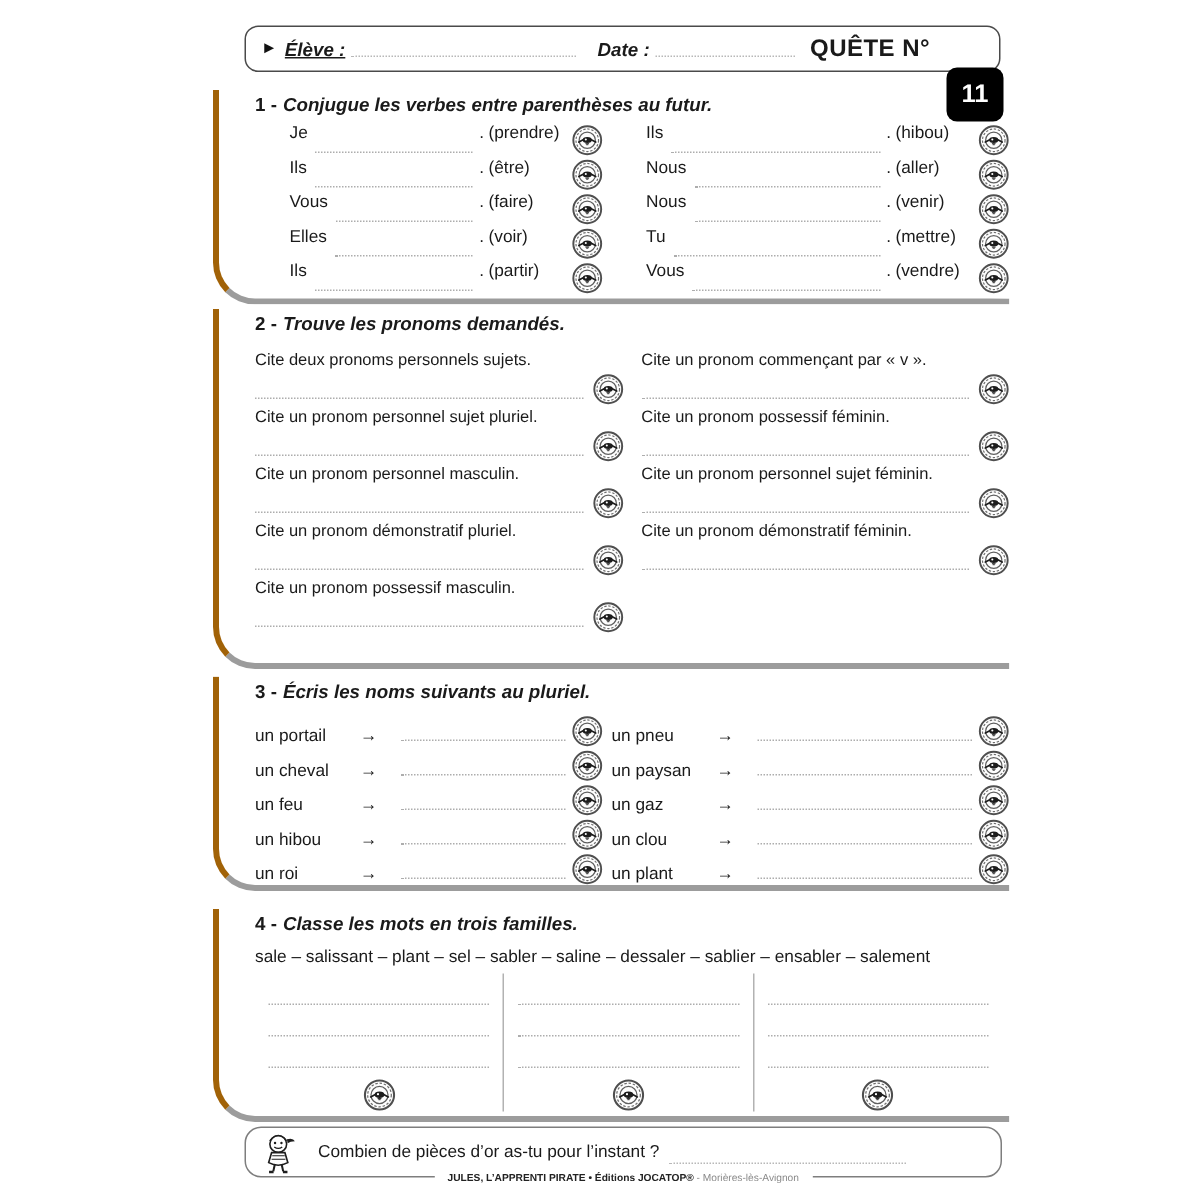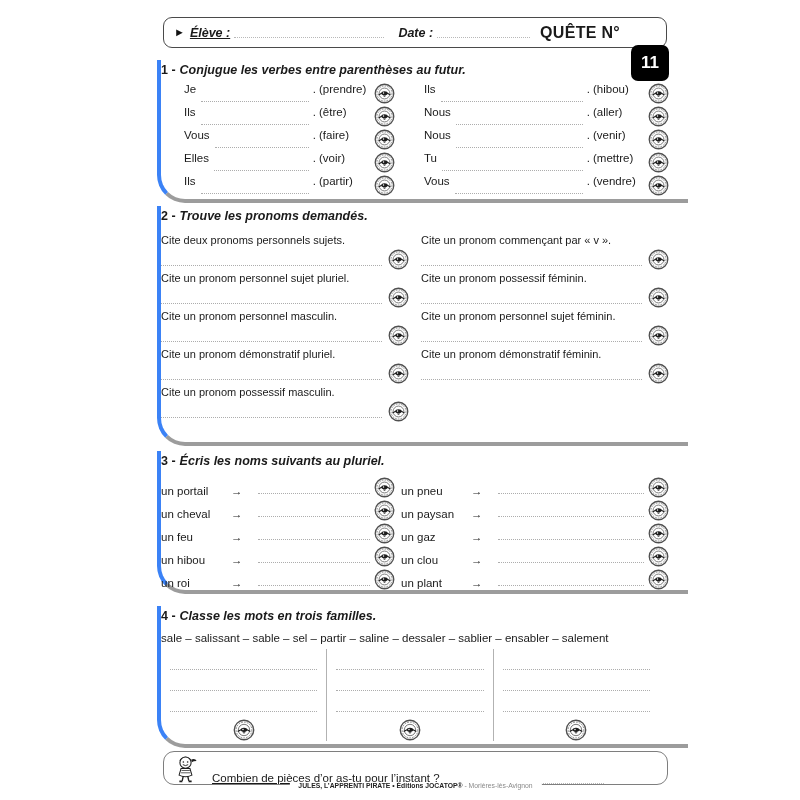--- a/index.html
+++ b/index.html
@@ -23,23 +23,23 @@
   .dots-date  { width:104px; margin:0 10px 0 4px; }
   .quest-label { font-weight:bold; font-size:16px; letter-spacing:.3px; margin-left:auto; white-space:nowrap; }
   .quest-badge {
     position:absolute; right:-3px; top:-3.5px; width:38px; height:36px;
     background:#000; border-radius:7px; color:#fff; font-weight:bold; font-size:17px;
     display:flex; align-items:center; justify-content:center;margin-top:30px;
   }
 
   
   .section {
-    position:absolute; left:157px; width:531px;
-    border-left:4px solid #3b82f6; border-bottom:4px solid #9c9c9c;
-    border-bottom-left-radius:28px; 
+    position:absolute; left:142px; width:531px;
+    border-left:4px solid #a16207; border-bottom:4px solid #9c9c9c;
+    border-bottom-left-radius:28px; padding-left:24px;
   }
   #section1 { top:60px;  height:143px; }
   #section2 { top:206px; height:240px; }
   #section3 { top:451px; height:143px; }
   #section4 { top:606px; height:142px; }
 
   .sec-title { font-size:12.5px; padding-top:3px; }
   .sec-num  { font-weight:bold; }
   .sec-text { font-weight:bold; font-style:italic; margin-left:4px; }
 
@@ -79,21 +79,21 @@
   .families { display:flex; margin-top:5px; width:498px; }
   .family-col { flex:1; display:flex; flex-direction:column; align-items:center; padding:0 9px; }
   .family-col + .family-col { border-left:1.2px solid #b2b2b2; }
   .fam-line { width:100%; height:21px; border-bottom:1.4px dotted #adadad; }
   .family-col .coin { margin-top:7px; width:22px; height:22px; }
 
   
   .footer-box {
     position:absolute; left:163px; top:751px; width:505px; height:34px;
     border:1.3px solid #7e7e7e; border-radius:11px; background:#fff;
-    display:flex; align-items:flex-end; padding:0 14px 0 7px;text-decoration:underline;
+    display:flex; align-items:center; padding:0 14px 0 7px;
   }
   .pirate { width:29px; height:32px; margin-right:12px; flex:0 0 auto; }
   .footer-q { font-size:11.5px; white-space:nowrap; }
   .footer-dots { width:158px; border-bottom:1.4px dotted #b8b8b8; height:10px; margin:6px 0 0 6px; }
   .credit {
     position:absolute; left:50%; bottom:-5px; transform:translateX(-50%);
     background:#fff; padding:0 9px; font-size:6.8px; white-space:nowrap; color:#222;
   }
   .credit b { font-weight:bold; }
   .credit .city { color:#8a8a8a; }
@@ -421,21 +421,21 @@
           </svg>
         </div>
     </div>
   </div>
 </div>
 
 <div class="section" id="section4">
   <div class="sec-title">
     <span class="sec-num">4 -</span><span class="sec-text">Classe les mots en trois familles.</span>
   </div>
-  <div class="words">sale – salissant – sable – sel – partir – saline – dessaler – sablier – ensabler – salement</div>
+  <div class="words">sale – salissant – plant – sel – sabler – saline – dessaler – sablier – ensabler – salement</div>
   <div class="families">
     <div class="family-col">
       <div class="fam-line"></div>
       <div class="fam-line"></div>
       <div class="fam-line"></div>
       <svg class="coin">
           <use href="#coin-sym"></use>
         </svg>
     </div>
     <div class="family-col">

